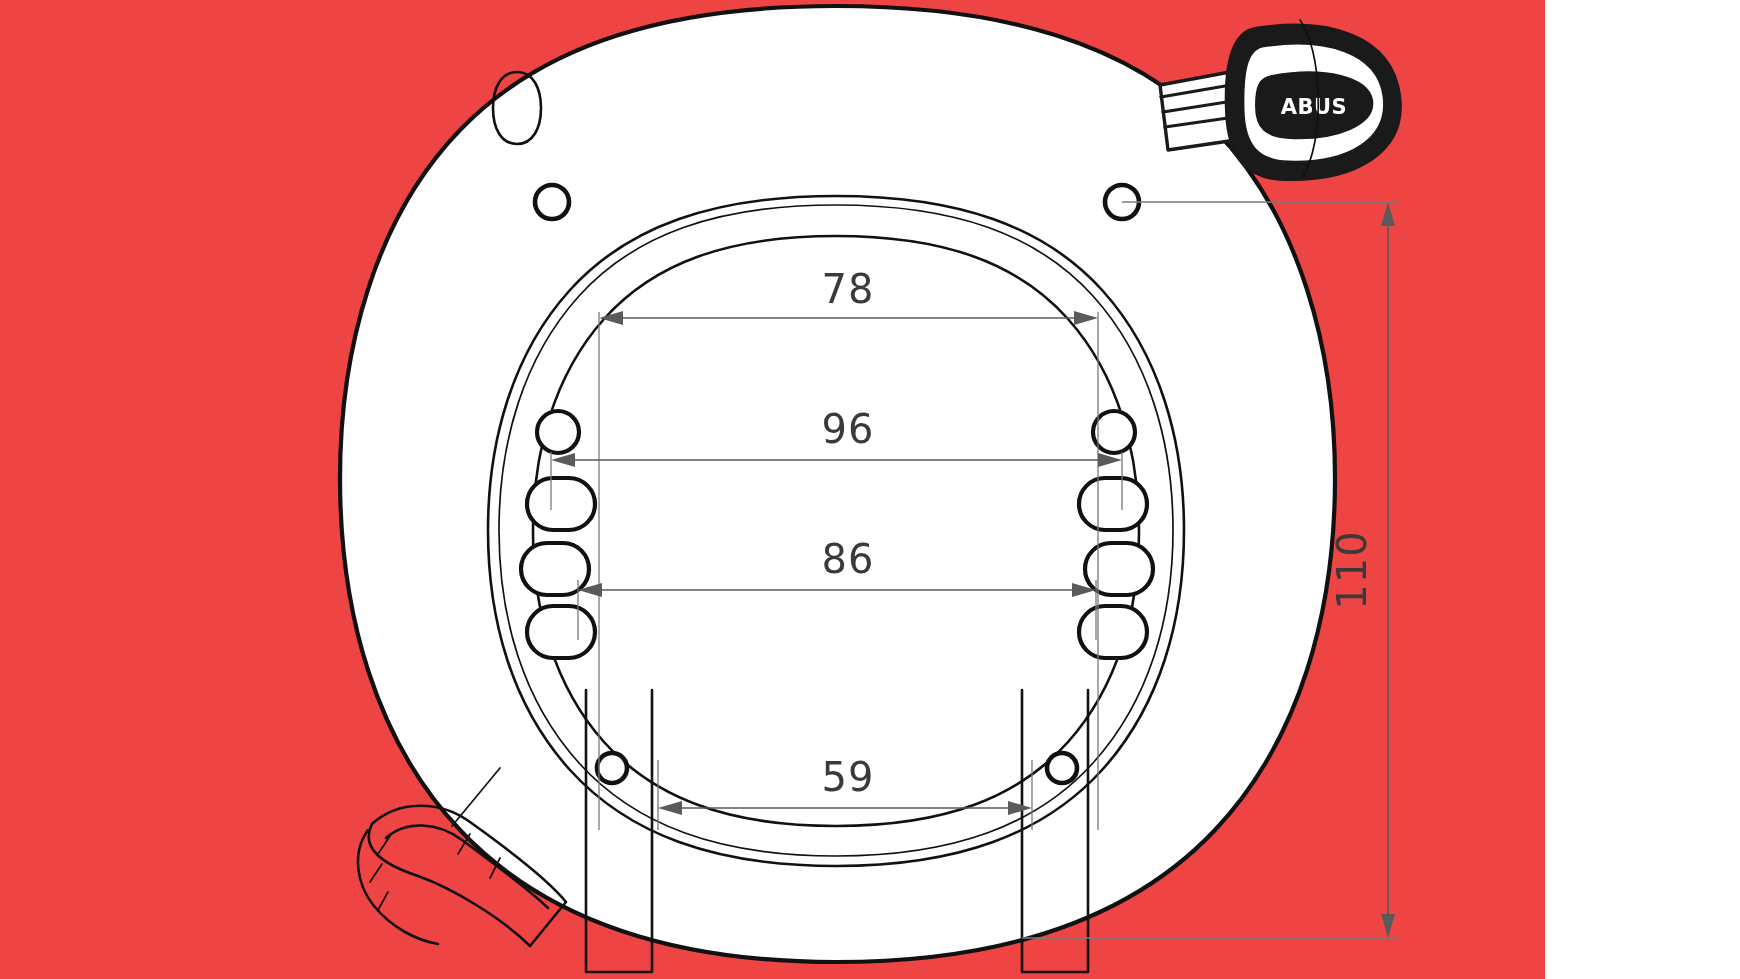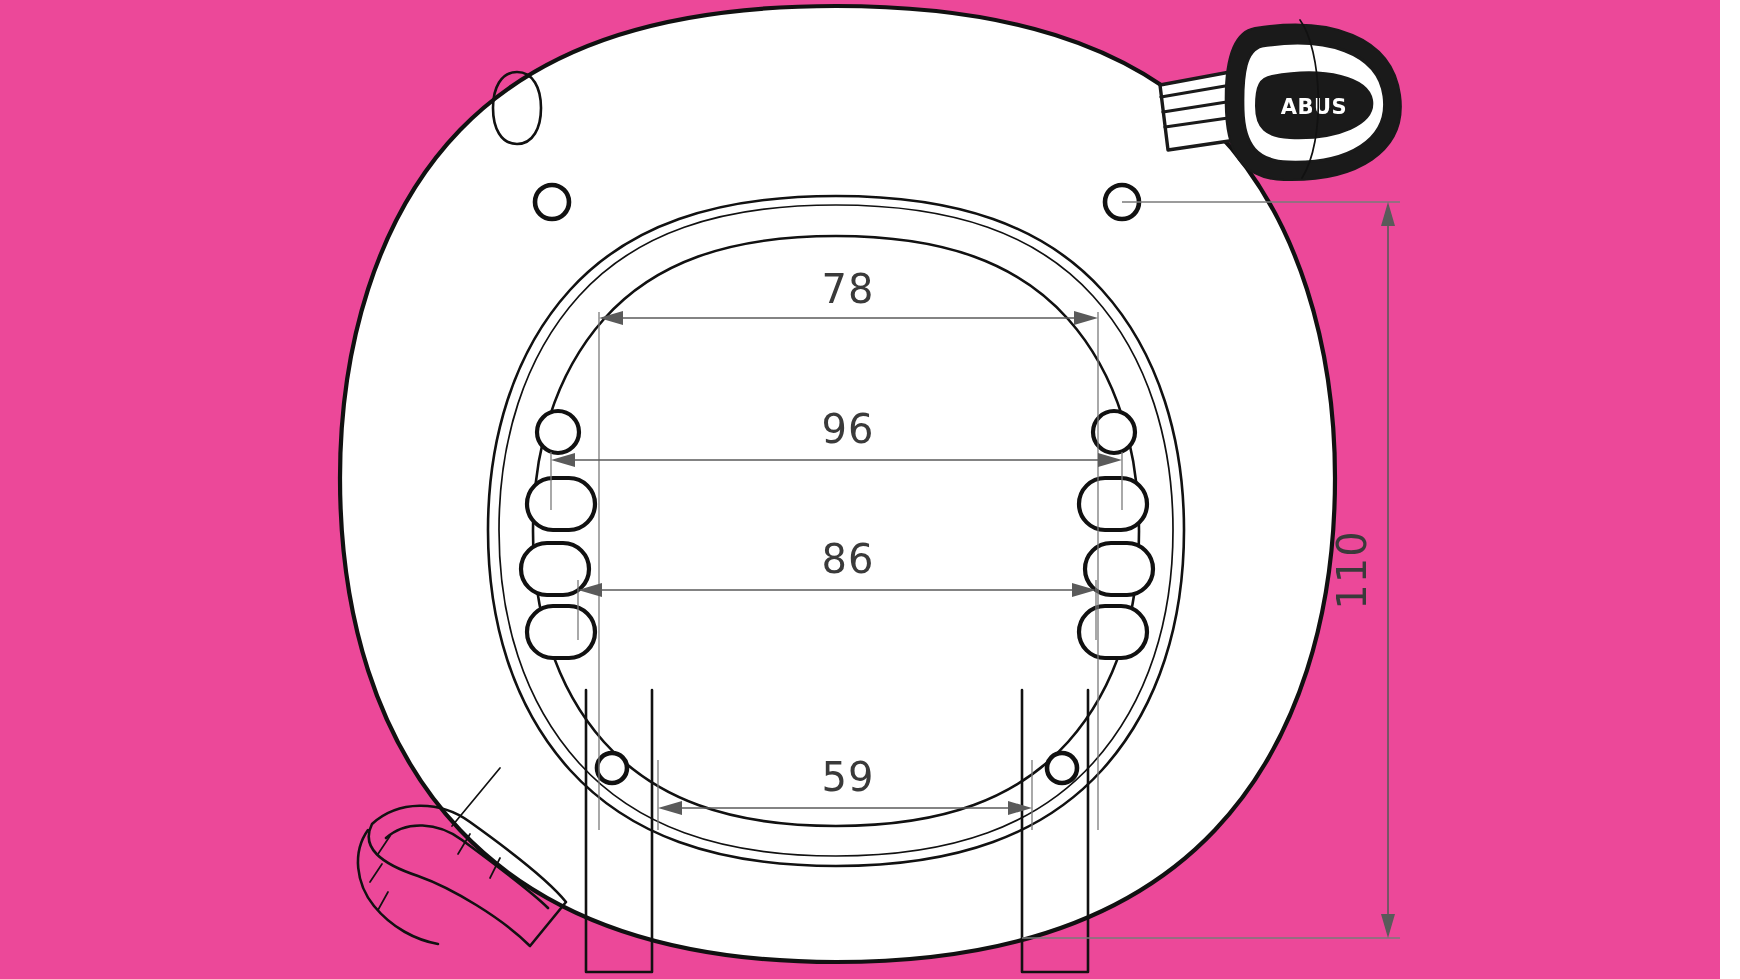--- a/index.html
+++ b/index.html
@@ -3,23 +3,23 @@
 <meta charset="utf-8">
 <style>
   html, body {
     margin: 0;
     padding: 0;
     background: #ffffff;
     font-family: "Liberation Sans", sans-serif;
   }
   #stage {
     position: relative;
-    width: 1720px;
+    width: 1545px;
     height: 979px;
-    background: #ec4899;
+    background: #ef4444;
     overflow: hidden;
   }
   #drawing {
     position: absolute;
     left: 0;
     top: 0;
     width: 1740px;
     height: 979px;
   }
   .dim-text {

